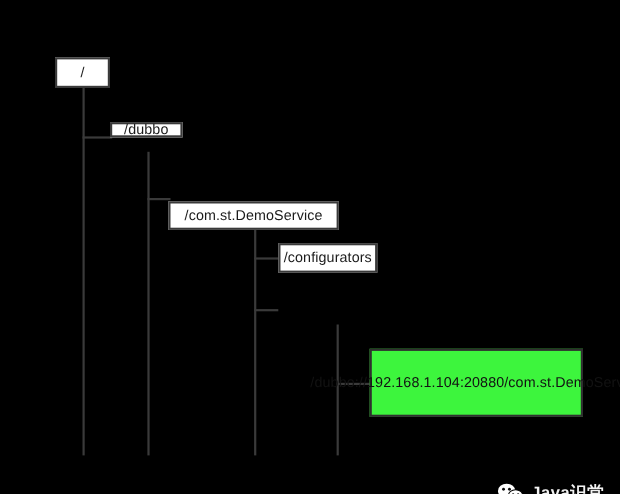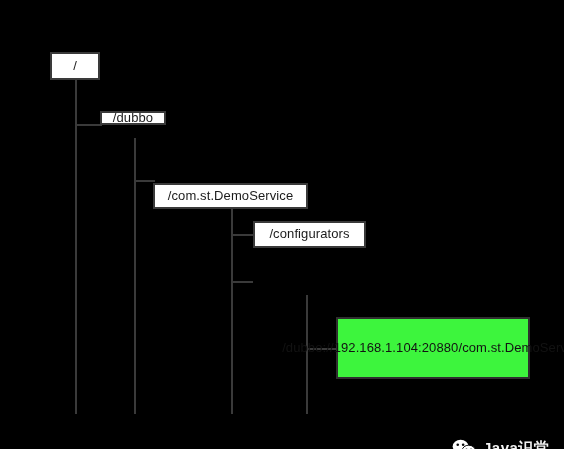--- a/index.html
+++ b/index.html
@@ -96,21 +96,21 @@
   <div class="hline" style="left:231px; top:234px; width:24px;"></div>
   <div class="hline" style="left:231px; top:281px; width:22px;"></div>
   <div class="hline" style="left:306px; top:348px; width:32px;"></div>
 
   <div class="node" style="left:50px; top:52px; width:50px; height:28px;">/</div>
 
   <div class="node" style="left:100px; top:111px; width:66px; height:14px;">/dubbo</div>
 
   <div class="node" style="left:153px; top:167px; width:155px; height:26px;margin-top:16px;">/com.st.DemoService</div>
 
-  <div class="node" style="left:253px; top:221px; width:113px; height:27px;">/configurators</div>
+  <div class="node" style="left:253px; top:221px; width:90px; height:27px;">/configurators</div>
 
 
   <div class="node leaf-green" style="left:336px; top:317px; width:194px; height:62px;">/dubbo://192.168.1.104:20880/com.st.DemoService</div>
 
   <div id="watermark" style="left:452px; top:414px;">
     <span class="wm-icon">
       <svg class="wm-icon" viewBox="0 0 28 22" xmlns="http://www.w3.org/2000/svg">
         <ellipse cx="10" cy="9" rx="9.2" ry="7.6" fill="#ffffff"></ellipse>
         <polygon points="5,14.5 4.2,20 9.2,16.5" fill="#ffffff"></polygon>
         <circle cx="6.7" cy="7.2" r="1.5" fill="#0a0a0a"></circle>

